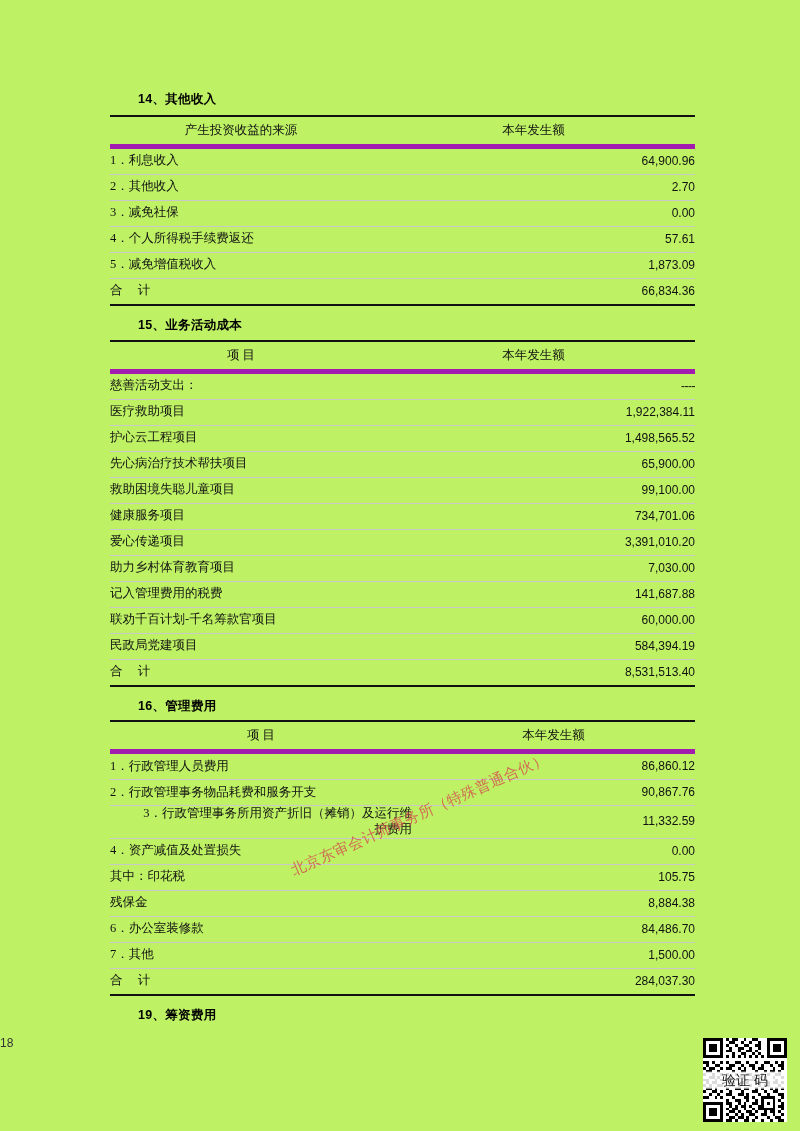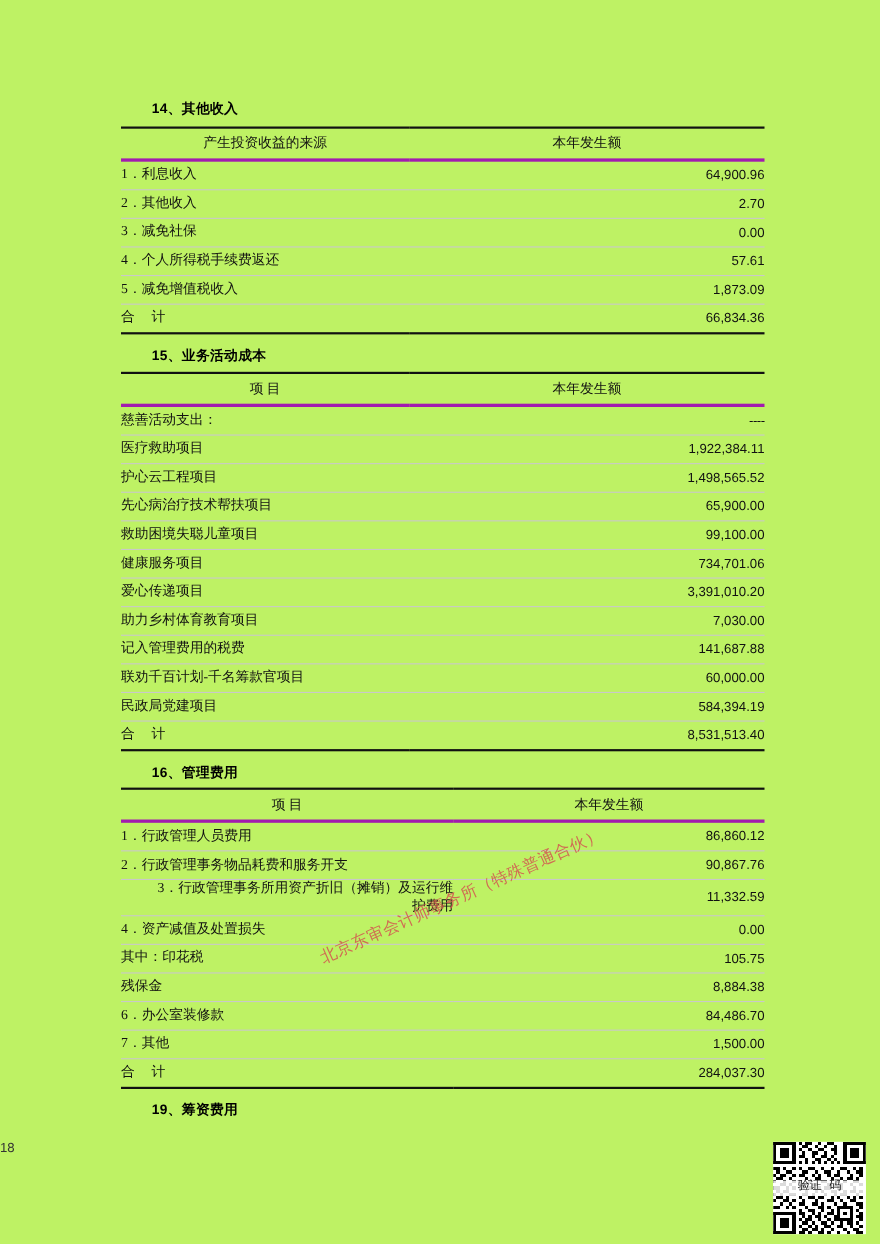--- a/index.html
+++ b/index.html
@@ -54,21 +54,21 @@
     border: 0;
   }
   .rule-top   { border-top: 2.2px solid #111111; }
 
   tr.row > td {
     border-bottom: 1px solid #c9c9c9;
     height: 25px;
     line-height: 1.25;
   }
   tr.hdr > td {
-    border-bottom: 3px solid #a21caf;
+    border-bottom: 5px solid #a21caf;
     height: 27px;
     text-align: center;
     margin-top: 29px;
   }
   tr.last > td { border-bottom: 2.2px solid #111111; }
 
   td.c-label {
     padding-left: 4px;
     padding-right: 6px;
   }
@@ -137,22 +137,22 @@
     height: 84px;
     background: #ffffff;
   }
   .qr-wrap svg { display: block; }
   .qr-center-text {
     position: absolute;
     left: 0; right: 0;
     top: 50%;
     transform: translateY(-50%);
     text-align: center;
-    font-family: Liberation Mono, monospace;
-    font-size: 11px;
+    font-family: Liberation Sans, sans-serif;
+    font-size: 14px;
     line-height: 1.05;
     color: #1a1a1a;
     background: rgba(255,255,255,0.86);
     padding: 1px 0;
     letter-spacing: 0px;
   }
 </style>
 </head>
 <body>
 

